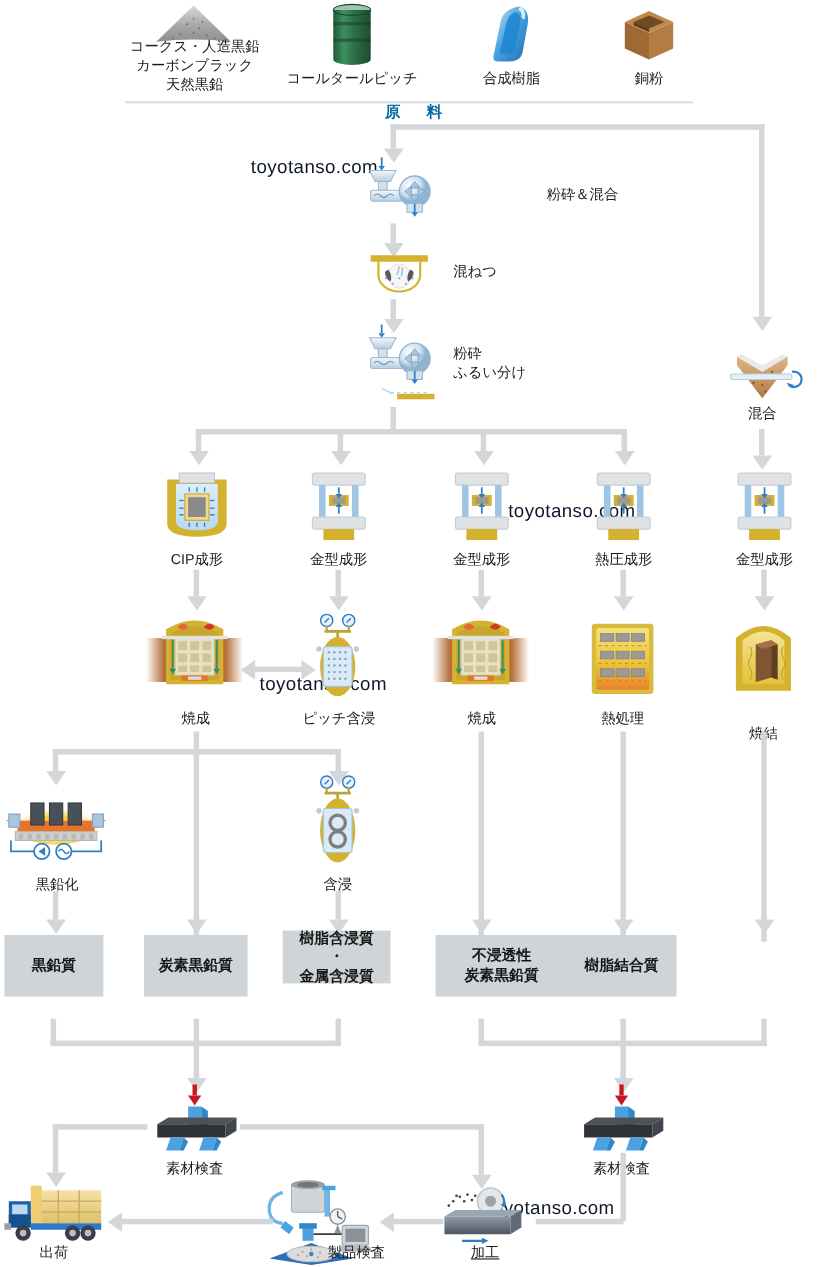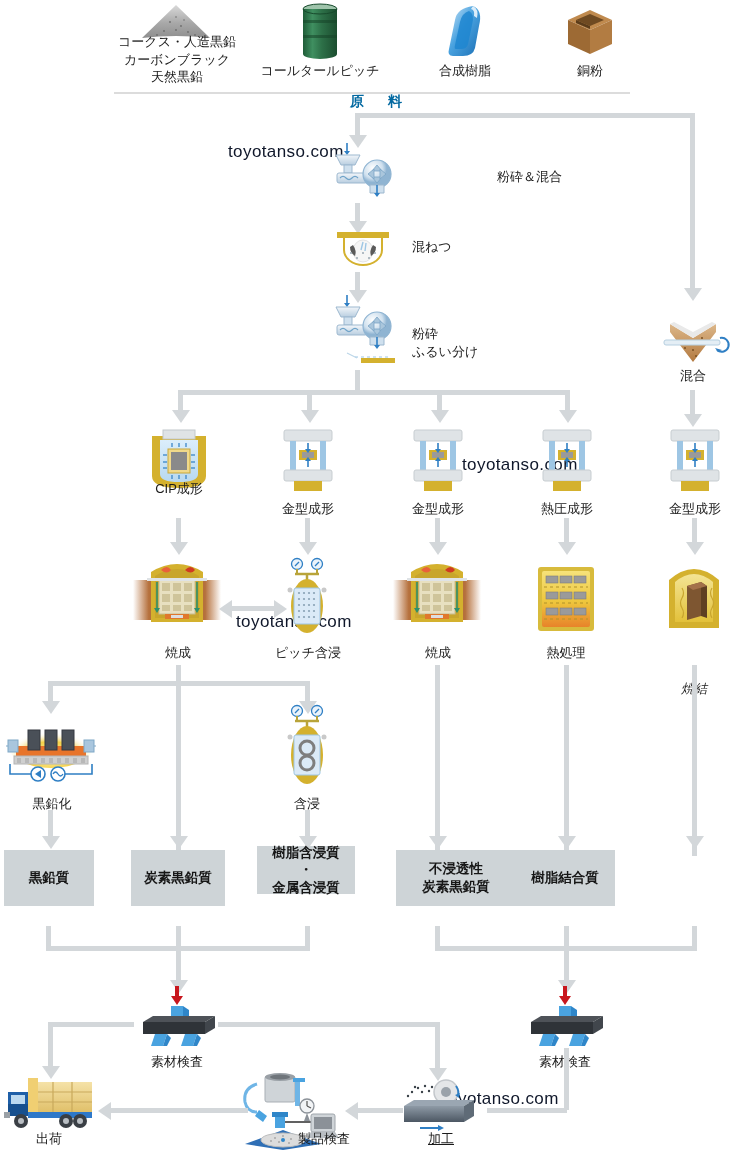--- a/index.html
+++ b/index.html
@@ -233,21 +233,21 @@
           <path d="M53 31 l-6 5 v-10 z"></path>
       </g>
       <path d="M37 42 L51 42 L51 50 L37 50 Z" fill="#cfe0ee" stroke="#9db8cf"></path>
       <line x1="44" y1="42" x2="44" y2="50" stroke="#2f7fc4" stroke-width="1.6"></line>
       <path d="M41 50 l3 4 l3 -4 z" fill="#2f7fc4"></path>
       <line x1="22" y1="62" x2="58" y2="62" stroke="#9ec6e4" stroke-width="1" stroke-dasharray="3 3"></line>
       <line x1="14" y1="58" x2="24" y2="63" stroke="#bcd6e8" stroke-width="1.2"></line>
       <rect x="28" y="63" width="34" height="5" fill="#d4b12e"></rect>
     </svg>
   </div>
-  <div class="lbl lbl-left" style="left:412px; top:325px; width:160px; text-align:left;">粉砕
+  <div class="lbl lbl-left" style="left:412px; top:312px; width:160px; text-align:left;">粉砕
 ふるい分け</div>
 
   <div class="icon" style="left:660px; top:318px;">
     <svg width="66" height="50" viewBox="0 0 66 50">
       <defs>
         <linearGradient id="gsand" x1="0" y1="0" x2="0" y2="1">
           <stop offset="0%" stop-color="#dcb78a"></stop>
             <stop offset="100%" stop-color="#b3793f"></stop>
         </linearGradient>
       </defs>
@@ -304,21 +304,21 @@
           <line x1="40" y1="51" x2="40" y2="47"></line>
         <line x1="17" y1="27" x2="21" y2="27"></line>
           <line x1="17" y1="34" x2="21" y2="34"></line>
           <line x1="17" y1="40" x2="21" y2="40"></line>
         <line x1="49" y1="27" x2="45" y2="27"></line>
           <line x1="49" y1="34" x2="45" y2="34"></line>
           <line x1="49" y1="40" x2="45" y2="40"></line>
       </g>
     </svg>
   </div>
-  <div class="lbl" style="left:139px; top:480px; width:80px;">CIP成形</div>
+  <div class="lbl" style="left:139px; top:500px; width:80px;">CIP成形</div>
 
   <div class="icon" style="left:280px; top:428px;">
     <svg width="56" height="66" viewBox="0 0 56 66">
       <rect x="4" y="2" width="48" height="11" rx="2" fill="#dfe3e6" stroke="#c7cdd1"></rect>
       <rect x="10" y="13" width="6" height="32" fill="#9ec6e4"></rect>
       <rect x="40" y="13" width="6" height="32" fill="#9ec6e4"></rect>
       <rect x="19" y="22" width="18" height="10" fill="#d4b12e"></rect>
       <rect x="22" y="24" width="12" height="6" fill="#9a9a9a"></rect>
       <line x1="28" y1="15" x2="28" y2="21" stroke="#2f7fc4" stroke-width="1.6"></line>
       <path d="M25 21 l3 4 l3 -4 z" fill="#2f7fc4"></path>
@@ -550,21 +550,21 @@
       <path d="M10 22 Q29 6 48 22 L48 62 L10 62 Z" fill="url(#gsint)"></path>
       <path d="M22 26 L36 22 L36 56 L22 60 Z" fill="#7e5631"></path>
       <path d="M36 22 L42 26 L42 58 L36 56 Z" fill="#5f3f22"></path>
       <path d="M22 26 L28 30 L42 26 L36 22 Z" fill="#a3714a"></path>
       <g stroke="#c9a52e" stroke-width="1.2" fill="none">
         <path d="M17 28 q3 5 0 10 q-3 5 0 10 q3 5 0 10"></path>
         <path d="M47 28 q-3 5 0 10 q3 5 0 10 q-3 5 0 10"></path>
       </g>
     </svg>
   </div>
-  <div class="lbl" style="left:665px; top:680px; width:58px;font-style:italic;">焼結</div>
+  <div class="lbl" style="left:665px; top:658px; width:58px;">焼結</div>
 
   <div class="ln lnv" style="left:176px; top:665px; height:18px;"></div>
   <div class="ln lnh" style="left:48px; top:681px; width:262px;"></div>
   <div class="ln lnv" style="left:48px; top:681px; height:20px;"></div>
   <div class="ln lnv" style="left:305px; top:681px; height:20px;"></div>
   <div class="arrow-d" style="left:42px; top:701px;"></div>
   <div class="arrow-d" style="left:299px; top:701px;"></div>
 
   <div class="ln lnv" style="left:176px; top:681px; height:175px;"></div>
   <div class="arrow-d" style="left:170px; top:836px;"></div>

